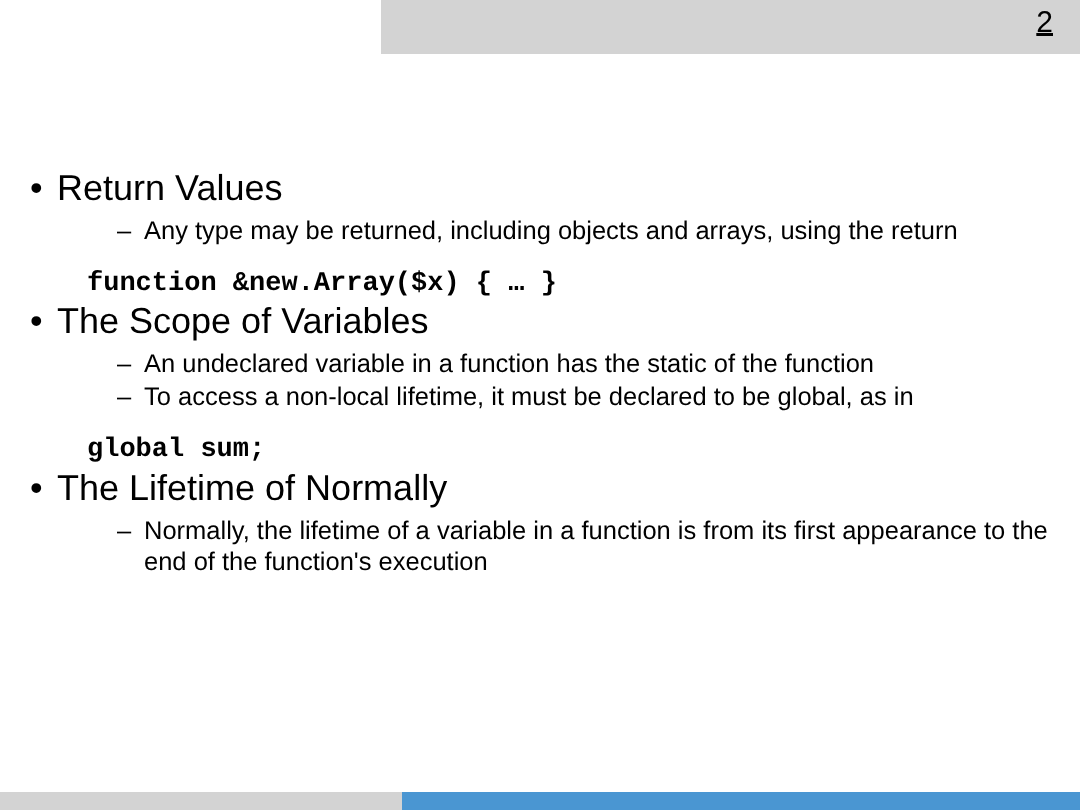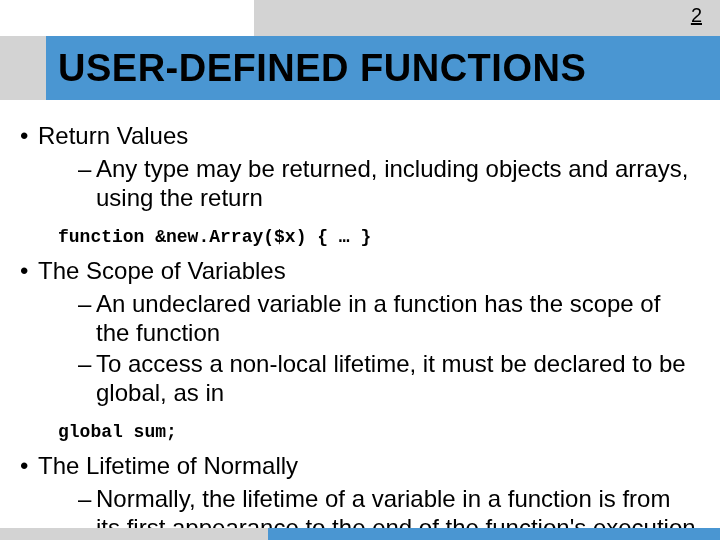--- a/index.html
+++ b/index.html
@@ -7,59 +7,53 @@
   .slide { width: 720px; height: 540px; position: relative; }
   .top-strip { position: absolute; top: 0; left: 0; width: 720px; height: 36px; }
   .top-white { position: absolute; top: 0; left: 0; width: 254px; height: 36px; background: #ffffff; }
   .top-gray  { position: absolute; top: 0; left: 254px; width: 466px; height: 36px; background: #d3d3d3; }
   .page-num { position: absolute; top: 4px; right: 18px; font-size: 20px; color: #000; text-decoration: underline; }
   .title-band { position: absolute; top: 36px; left: 0; width: 720px; height: 64px; }
   .title-gray { position: absolute; top: 0; left: 0; width: 46px; height: 64px; background: #d3d3d3; }
   .title-blue { position: absolute; top: 0; left: 46px; width: 674px; height: 64px; background: #4a96d2; display: flex; align-items: center; }
   .title-blue h1 { color: #000; font-weight: bold; font-size: 38px; padding-left: 12px; letter-spacing: 0.5px; }
   .content { position: absolute; top: 112px; left: 20px; width: 680px; color: #000; }
-  .bullet-l1 { font-size: 24px; margin-top: 10px; padding-left: 18px; position: relative; }
+  .bullet-l1 { font-size: 24px; padding-left: 18px; position: relative; }
   .bullet-l1::before { content: "•"; position: absolute; left: 0; top: 0; }
   .sublist { margin-top: 4px; padding-left: 58px; }
-  .bullet-l2 { font-size: 24px; line-height: 1.22; position: relative; padding-left: 18px; margin-bottom: 2px; }
+  .bullet-l2 { font-size: 17px; line-height: 1.22; position: relative; padding-left: 18px; margin-bottom: 2px; }
   .bullet-l2::before { content: "–"; position: absolute; left: 0; top: 0; }
   .code-line { font-family: "Courier New", Courier, monospace; font-size: 18px; font-weight: bold; margin-left: 38px; margin-top: 14px; margin-bottom: 2px; }
   .bottom-strip { position: absolute; left: 0; bottom: 0; width: 720px; height: 12px; }
   .bottom-gray { position: absolute; left: 0; bottom: 0; width: 268px; height: 12px; background: #d3d3d3; }
   .bottom-blue { position: absolute; left: 268px; bottom: 0; width: 452px; height: 12px; background: #4a96d2; }
 </style>
 </head>
 <body>
 
 <div class="slide">
 
   <div class="top-strip">
     <div class="top-white"></div>
     <div class="top-gray"></div>
     <div class="page-num">2</div>
   </div>
 
-  <div class="title-band">
-    <div class="title-gray"></div>
-    <div class="title-blue">
-      <h1>USER-DEFINED FUNCTIONS</h1>
-    </div>
-  </div>
 
   <div class="content">
 
     <div class="bullet-l1">Return Values</div>
     <div class="sublist">
       <div class="bullet-l2">Any type may be returned, including objects and arrays, using the return</div>
     </div>
     <div class="code-line">function &amp;new.Array($x) { … }</div>
 
     <div class="bullet-l1">The Scope of Variables</div>
     <div class="sublist">
-      <div class="bullet-l2">An undeclared variable in a function has the scope of the function</div>
+      <div class="bullet-l2">An undeclared variable in a function has the static of the function</div>
       <div class="bullet-l2">To access a non-local lifetime, it must be declared to be global, as in</div>
     </div>
     <div class="code-line">global sum;</div>
 
     <div class="bullet-l1">The Lifetime of Normally</div>
     <div class="sublist">
       <div class="bullet-l2">Normally, the lifetime of a variable in a function is from its first appearance to the end of the function's execution</div>
     </div>
 
   </div>

